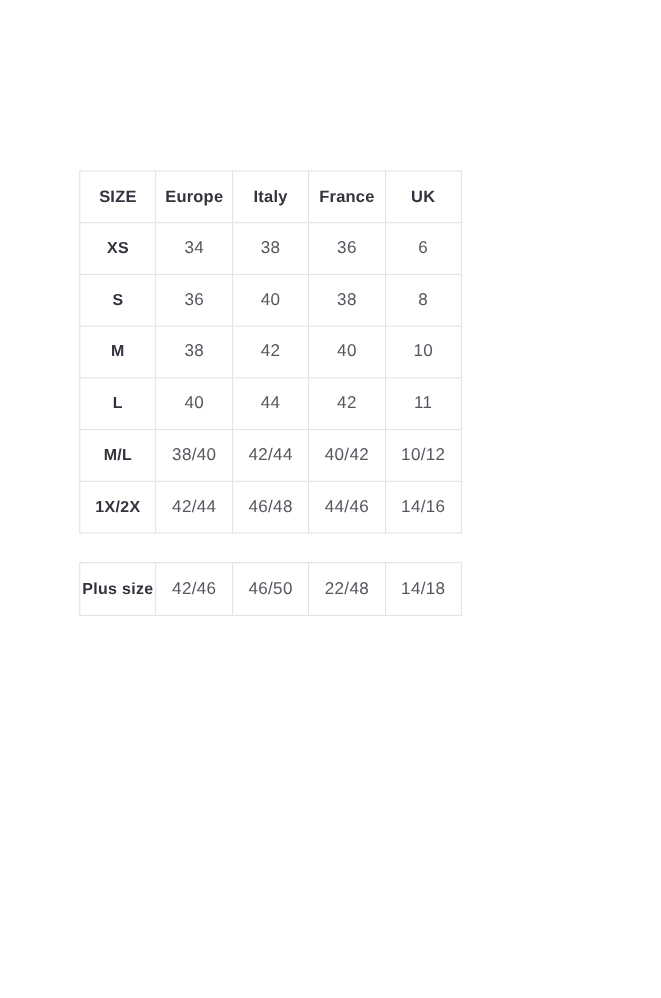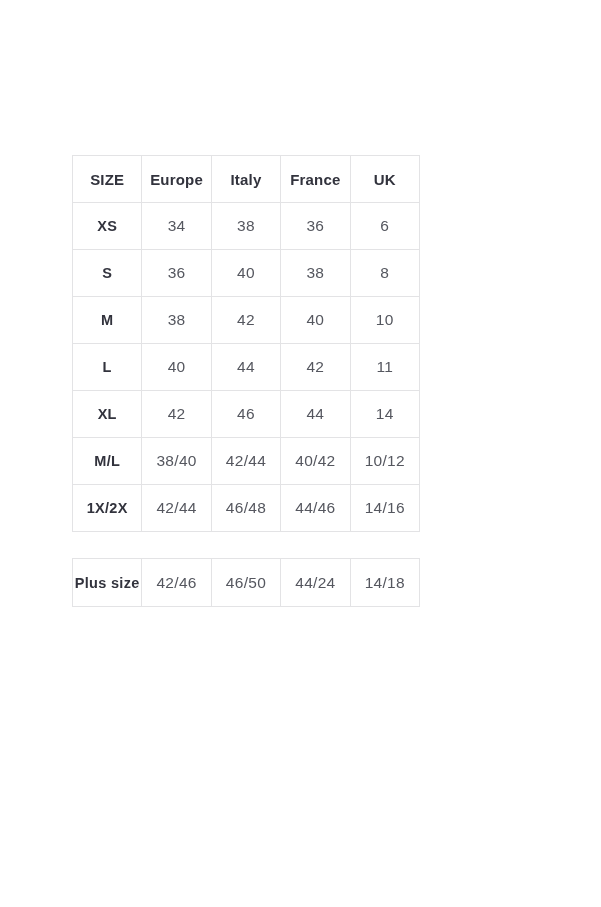--- a/index.html
+++ b/index.html
@@ -78,27 +78,20 @@
         <td>10</td>
       </tr>
       <tr>
         <td class="rowlabel">L</td>
         <td>40</td>
         <td>44</td>
         <td>42</td>
         <td>11</td>
       </tr>
       <tr>
-        <td class="rowlabel">XL</td>
-        <td>42</td>
-        <td>46</td>
-        <td>44</td>
-        <td>14</td>
-      </tr>
-      <tr>
         <td class="rowlabel">M/L</td>
         <td>38/40</td>
         <td>42/44</td>
         <td>40/42</td>
         <td>10/12</td>
       </tr>
       <tr>
         <td class="rowlabel">1X/2X</td>
         <td>42/44</td>
         <td>46/48</td>
@@ -107,19 +100,19 @@
       </tr>
     </tbody>
   </table>
 
   <table class="table2">
     <tbody>
       <tr>
         <td class="rowlabel">Plus size</td>
         <td>42/46</td>
         <td>46/50</td>
-        <td>44/24</td>
+        <td>22/48</td>
         <td>14/18</td>
       </tr>
     </tbody>
   </table>
 
 </div>
 
 </body></html>

